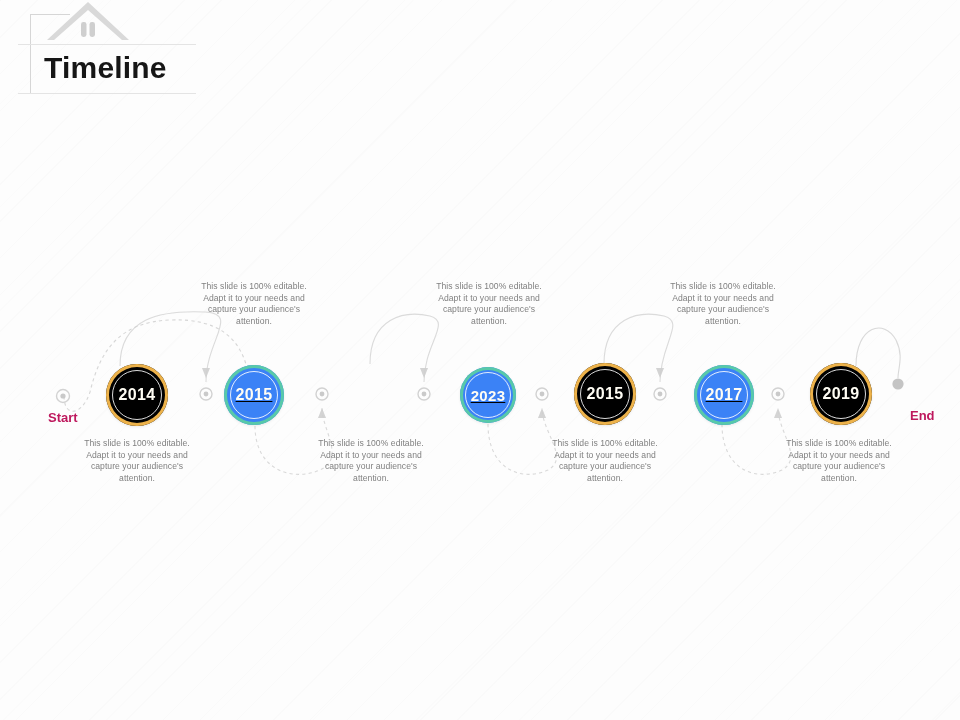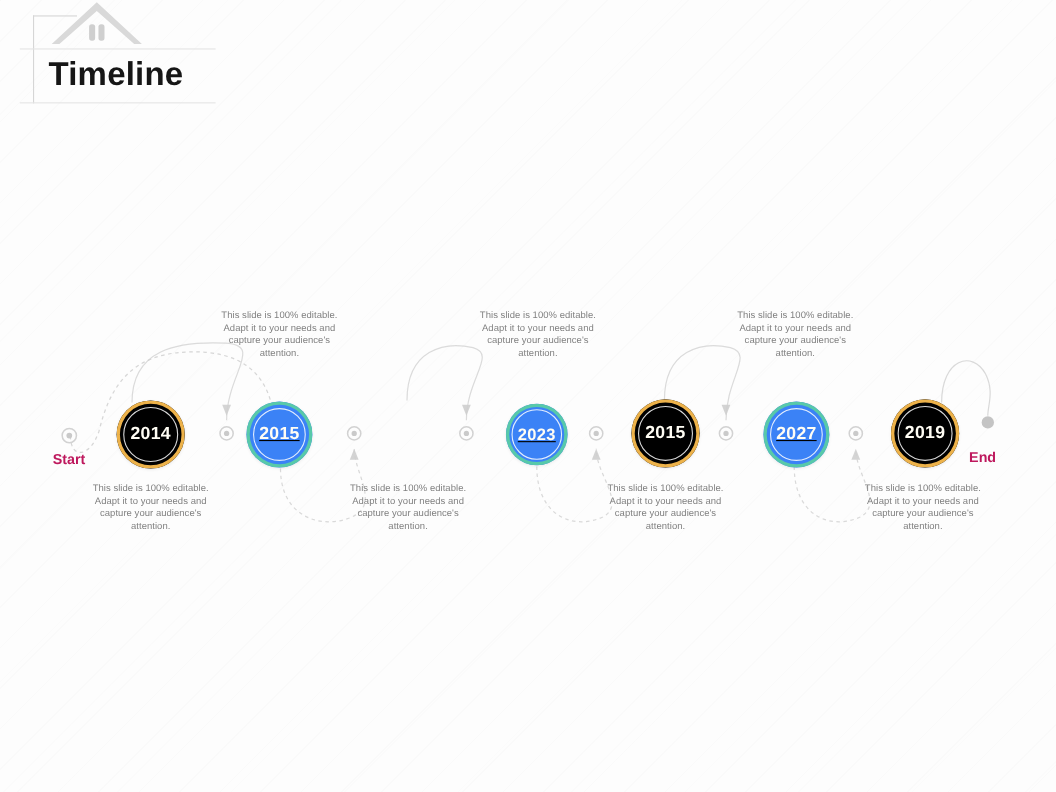--- a/index.html
+++ b/index.html
@@ -251,21 +251,21 @@
     <span class="year" style="font-size:15px;">2023</span>
   </div>
 
   <div class="node orange" style="left:574px; top:363px; width:62px; height:62px;">
     <div class="inner-ring" style="left:6px; top:6px; right:6px; bottom:6px;"></div>
     <span class="year" style="font-size:16px;">2015</span>
   </div>
 
   <div class="node teal" style="left:694px; top:365px; width:60px; height:60px;">
     <div class="inner-ring" style="left:6px; top:6px; right:6px; bottom:6px;"></div>
-    <span class="year" style="font-size:16px;">2027</span>
+    <span class="year" style="font-size:16px;">2017</span>
   </div>
 
   <div class="node orange" style="left:810px; top:363px; width:62px; height:62px;">
     <div class="inner-ring" style="left:6px; top:6px; right:6px; bottom:6px;"></div>
     <span class="year" style="font-size:16px;">2019</span>
   </div>
 
   <div class="caption" style="left:75px; top:438px;">This slide is 100% editable. Adapt it to your needs and capture your audience's attention.</div>
 
   <div class="caption" style="left:192px; top:281px;">This slide is 100% editable. Adapt it to your needs and capture your audience's attention.</div>
@@ -275,15 +275,15 @@
   <div class="caption" style="left:427px; top:281px;">This slide is 100% editable. Adapt it to your needs and capture your audience's attention.</div>
 
   <div class="caption" style="left:543px; top:438px;">This slide is 100% editable. Adapt it to your needs and capture your audience's attention.</div>
 
   <div class="caption" style="left:661px; top:281px;">This slide is 100% editable. Adapt it to your needs and capture your audience's attention.</div>
 
   <div class="caption" style="left:777px; top:438px;">This slide is 100% editable. Adapt it to your needs and capture your audience's attention.</div>
 
   <div class="endcap-label" style="left:48px; top:410px;">Start</div>
 
-  <div class="endcap-label" style="left:881px; top:408px;">End</div>
+  <div class="endcap-label" style="left:910px; top:408px;">End</div>
 
 </div>
 
 </body></html>

